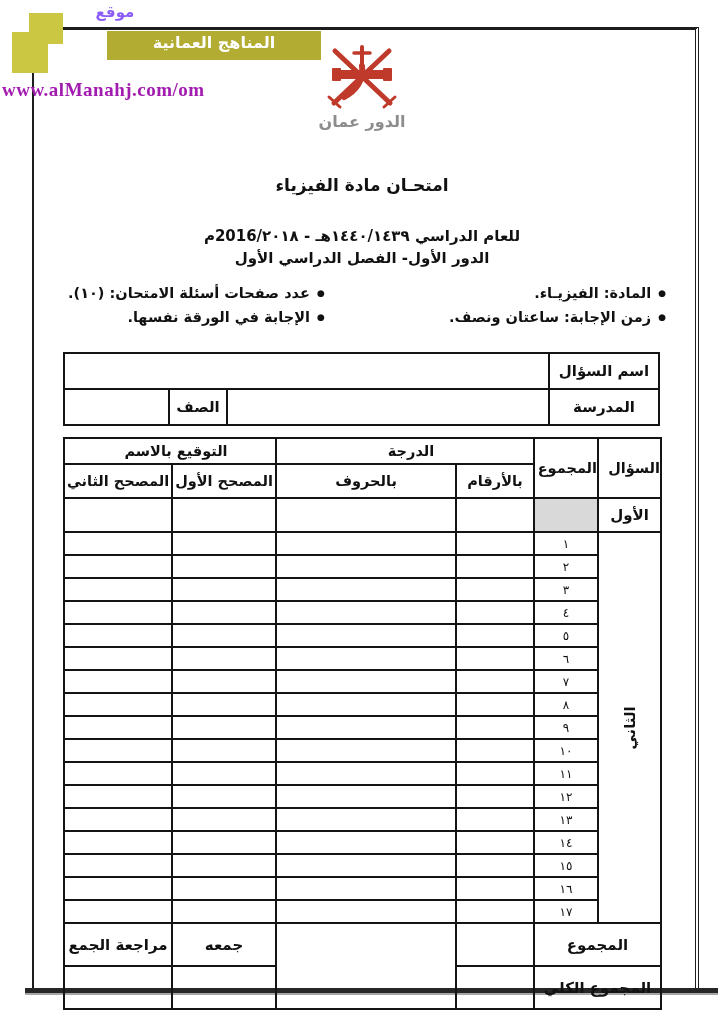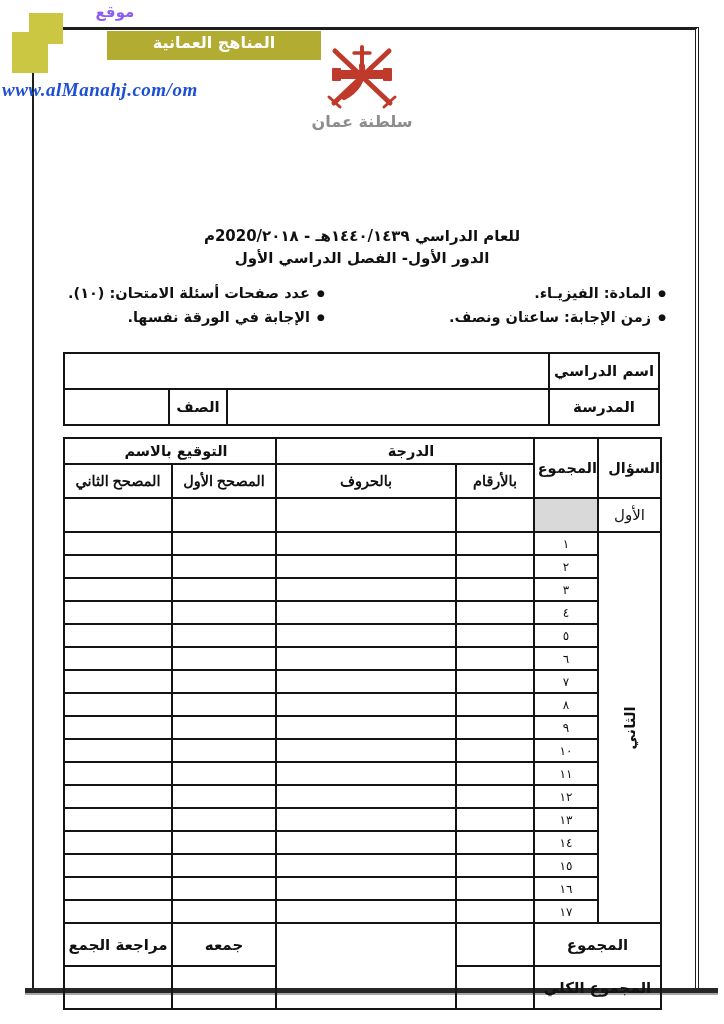--- a/index.html
+++ b/index.html
@@ -40,65 +40,66 @@
   table{border-collapse:collapse;table-layout:fixed;direction:rtl;}
   td,th{border:2px solid #141414;padding:0;text-align:center;vertical-align:middle;overflow:hidden;}
 
   .student-table{position:absolute;left:63px;top:352px;width:595px;}
   .student-table td{height:34px;}
   .student-table .lbl{font-weight:bold;font-size:15px;}
 
   .marks-table{position:absolute;left:63px;top:437px;width:597px;}
   .marks-table th{font-weight:bold;font-size:14.5px;}
   .hdr-top th{height:24px;padding-left:12px;}
-  .hdr-sub th{height:32px;font-family:Liberation Serif, serif;}
-  .row-first td{height:32px;font-weight:normal;font-size:15px;}
+  .hdr-sub th{height:32px;}
+  .row-first td{height:32px;font-weight:bold;font-size:15px;}
   .item-row td{height:21px;}
   .c-item-num{font-size:12px;font-weight:400;}
   .c-question-merged{position:relative;}
   .vertical-label{position:absolute;top:50%;left:50%;transform:translate(-50%,-50%) rotate(-90deg);
                   font-weight:bold;font-size:15px;white-space:nowrap;}
   .row-total td,.row-grand td{height:41px;font-weight:bold;font-size:15px;}
 </style>
 </head>
 <body>
 
 <div class="page">
 
   <div class="frame"></div>
   <div class="bottom-rule"></div>
 
   <div>
     <div class="lg-block lg-a" style="background: rgb(204, 199, 67);"></div>
     <div class="lg-block lg-b" style="background: rgb(204, 199, 67);"></div>
     <div class="site-word" style="color: #8b5cf6;">موقع</div>
     <div class="site-bar" style="background: rgb(178, 172, 51);">المناهج العمانية</div>
-    <div class="site-url" style="color: #1d4ed8; font-style: italic;">www.alManahj.com/om</div>
+    <div class="site-url" style="color: #a21caf;">www.alManahj.com/om</div>
   </div>
 
   <div class="emblem" style="color: rgb(191, 58, 43);">
     <svg width="86" height="66" viewBox="0 0 86 66" xmlns="http://www.w3.org/2000/svg">
       <g fill="none" stroke="currentColor" stroke-linecap="round">
         <path d="M15 59 L70 7" stroke-width="5"></path>
         <path d="M71 59 L16 7" stroke-width="5"></path>
         <path d="M10 53 L21 63" stroke-width="3"></path>
         <path d="M76 53 L65 63" stroke-width="3"></path>
         <path d="M43 3 V22" stroke-width="4"></path>
         <path d="M35 9 H51" stroke-width="3.5"></path>
         <path d="M43 22 C45 36 37 47 25 53" stroke-width="6"></path>
       </g>
       <g fill="currentColor">
         <rect x="21" y="26" width="44" height="9" rx="1"></rect>
         <rect x="13" y="24" width="9" height="13" rx="1"></rect>
         <rect x="64" y="24" width="9" height="13" rx="1"></rect>
       </g>
     </svg>
   </div>
-  <div class="hline country">سلطنة عمان</div>
-  <div class="hline year-line">للعام الدراسي ١٤٤٠/١٤٣٩هـ - 2020/٢٠١٨م</div>
+  <div class="hline country">الدور عمان</div>
+  <div class="hline exam-title">امتحـان مادة الفيزياء</div>
+  <div class="hline year-line">للعام الدراسي ١٤٤٠/١٤٣٩هـ - 2016/٢٠١٨م</div>
   <div class="hline round-line">الدور الأول- الفصل الدراسي الأول</div>
 
   <div class="bullets">
     <div class="bullet-col">
       <div class="bullet-item">
         <span class="dot">●</span>
         <span>المادة: الفيزيـاء.</span>
       </div>
       <div class="bullet-item">
         <span class="dot">●</span>
@@ -119,21 +120,21 @@
 
   <table class="student-table">
     <colgroup>
         <col style="width:110px">
         <col style="width:322px">
         <col style="width:58px">
         <col style="width:105px">
       </colgroup>
     <tbody>
         <tr>
-      <td class="lbl">اسم الدراسي</td>
+      <td class="lbl">اسم السؤال</td>
       <td colspan="3"></td>
     </tr>
     <tr>
       <td class="lbl">المدرسة</td>
       <td></td>
       <td class="lbl">الصف</td>
       <td></td>
     </tr>
   </tbody>
     </table>

